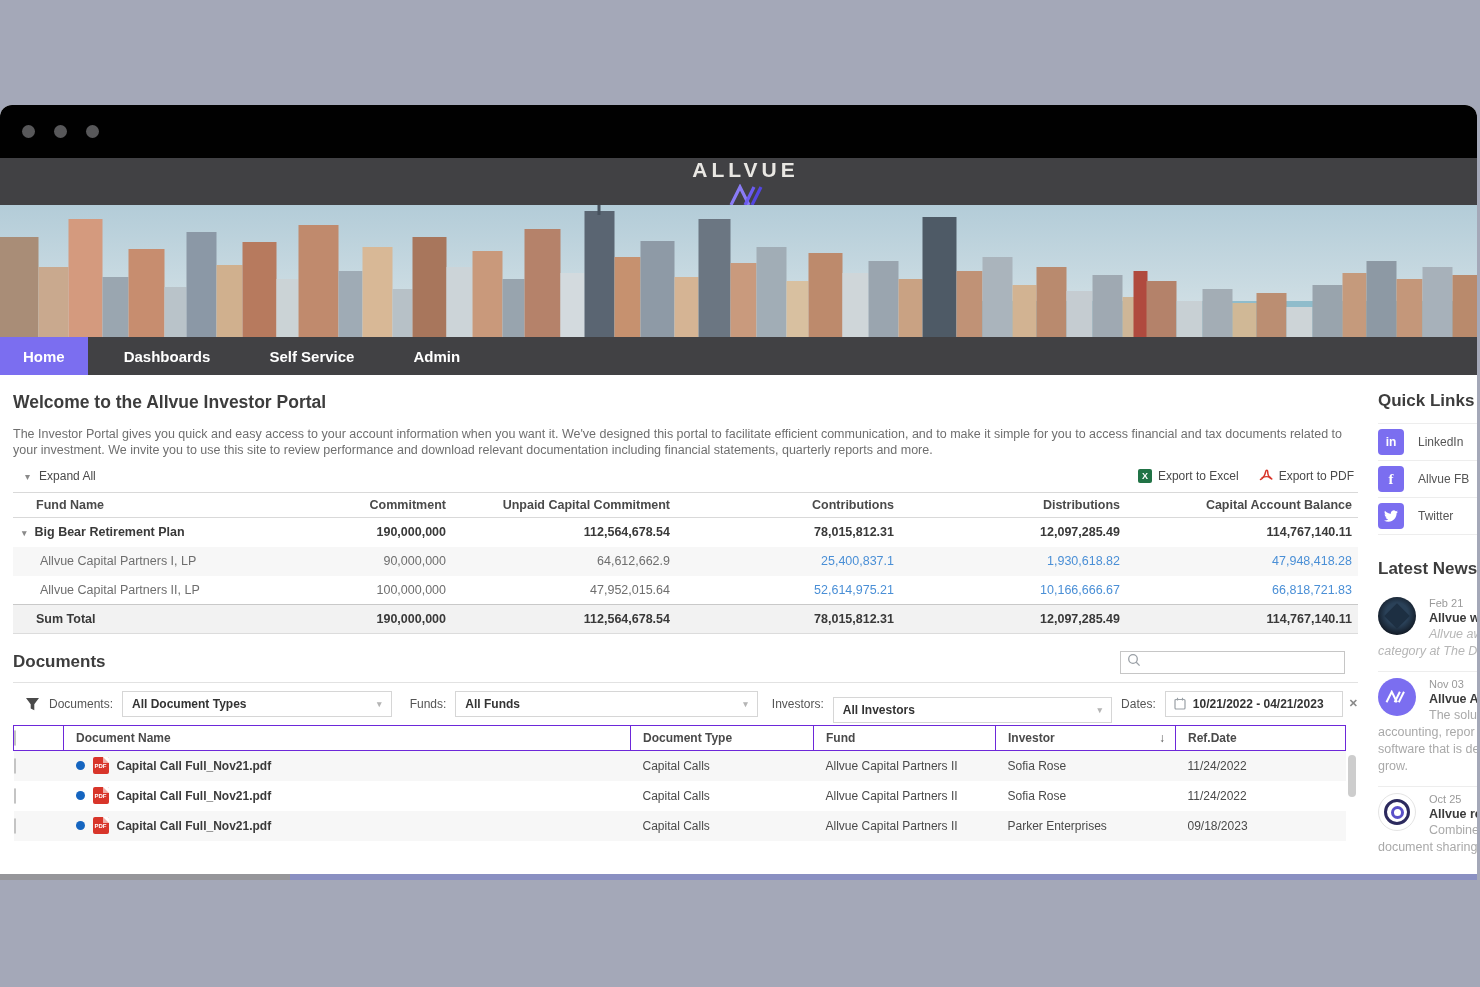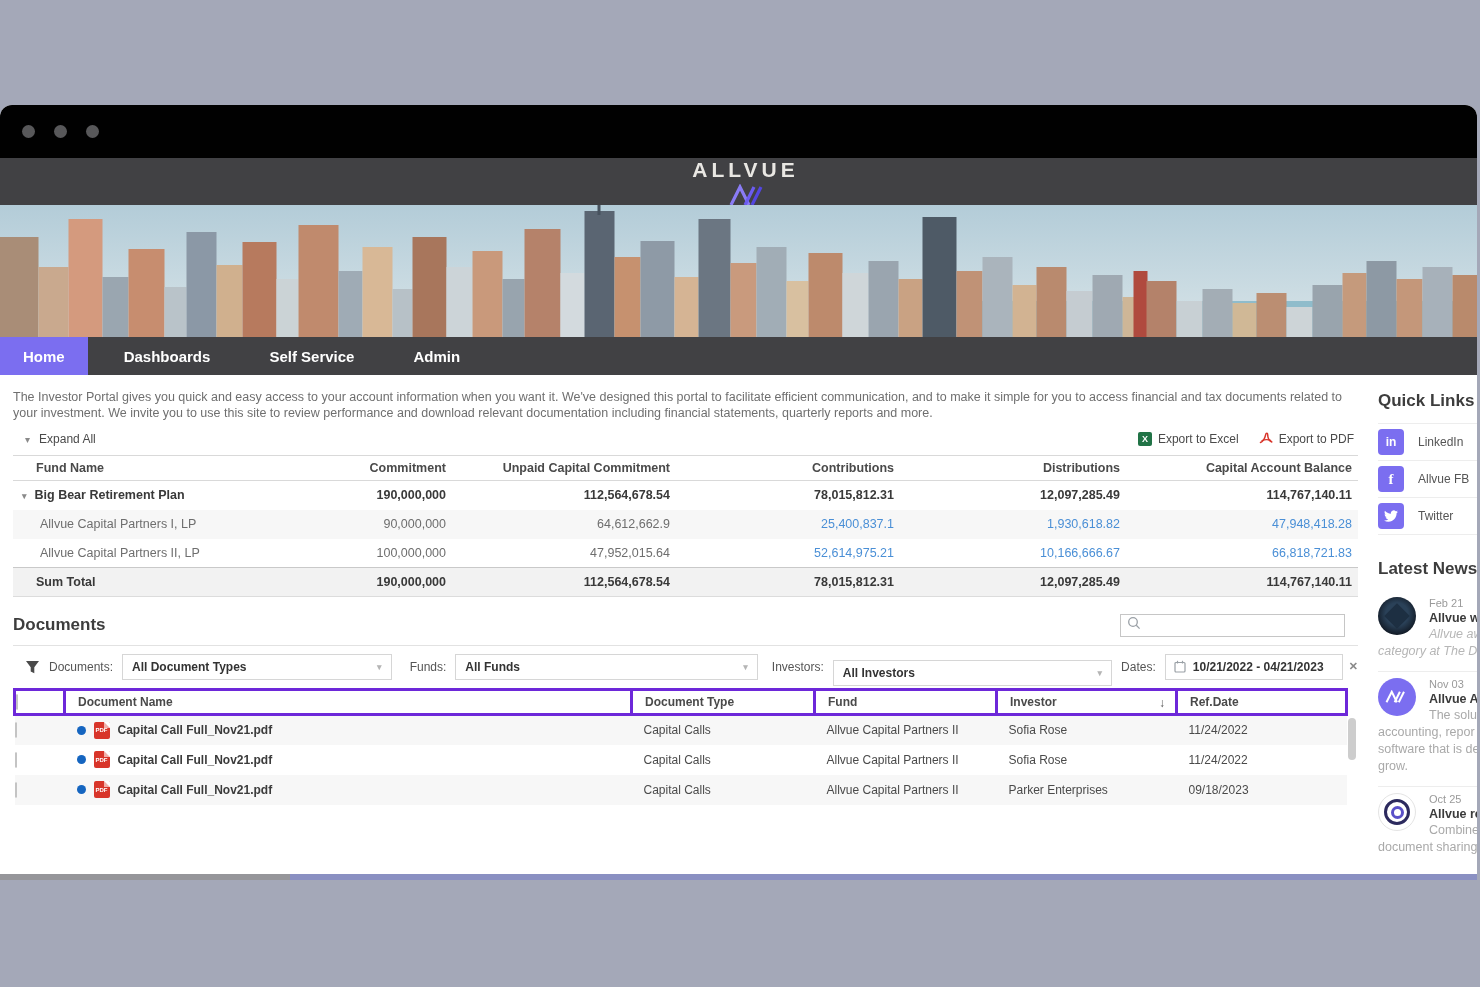--- a/index.html
+++ b/index.html
@@ -78,21 +78,21 @@
     color: #333; font-weight: 600; background: #fff; cursor: pointer; }
   .selbox .dcaret { margin-left: auto; color: #b5b5b5; font-size: 9px; }
   .w-doc { width: 278px; } .w-fund { width: 312px; } .w-inv { width: 288px; margin-top: 12px; }
   .dates-group { margin-left: auto; display: flex; align-items: center; }
   .datebox { width: 178px; border: 1px solid #d6d6d6; height: 26px; display: flex; align-items: center;
     gap: 7px; padding: 0 8px; background: #fff; }
   .dateval { font-weight: 700; color: #333; font-size: 12px; white-space: nowrap; }
   .clear-x { margin-left: 6px; color: #8a8a8a; font-size: 11px; font-weight: 700; cursor: pointer; }
   .docs-wrap { position: relative; margin-top: 8px; width: 1345px; }
   table.docs { width: 1332px; border-collapse: collapse; font-size: 12px; table-layout: fixed; }
-  table.docs th { height: 25px; border: 3px solid #6d28d9; font-weight: 600; color: #4a4a4a;
+  table.docs th { height: 25px; border: 1px solid #6d28d9; font-weight: 600; color: #4a4a4a;
     text-align: left; padding-left: 12px; position: relative; }
   table.docs td { height: 30px; color: #4a4a4a; padding-left: 12px; }
   tr.d-alt { background: #f7f7f7; }
   .namecell { display: flex; align-items: center; gap: 8px; }
   .cb { width: 15px; height: 15px; border: 1px solid #c4c4c4; border-radius: 2px; background: #fff; margin: 0 auto; cursor: pointer; }
   .bluedot { width: 9px; height: 9px; border-radius: 50%; background: #1565c0; flex: none; }
   .pdficon { width: 16px; height: 17px; background: #d8352a; border-radius: 2px; color: #fff; font-size: 6px;
     font-weight: 700; display: flex; align-items: center; justify-content: center; position: relative; flex: none; }
   .pdficon::after { content: ""; position: absolute; top: 0; right: 0; border: 3px solid #fff;
     border-left-color: #f0b0aa; border-bottom-color: #f0b0aa; border-radius: 0 2px 0 0; }
@@ -235,20 +235,21 @@
 
   <div class="navbar">
     <div class="tab active">Home</div>
     <div class="tab">Dashboards</div>
     <div class="tab">Self Service</div>
     <div class="tab">Admin</div>
   </div>
 
   <div class="content">
     <div class="main">
+      <h1 class="welcome">Welcome to the Allvue Investor Portal</h1>
       <p class="intro">The Investor Portal gives you quick and easy access to your account information when you want it. We've designed this portal to facilitate efficient communication, and to make it simple for you to access financial and tax documents related to your investment. We invite you to use this site to review performance and download relevant documentation including financial statements, quarterly reports and more.</p>
 
 
       <div class="ab-toolbar">
         <div class="expand">
           <span class="caret">▾</span>
           <span>Expand All</span>
         </div>
         <div class="exports">
           <div class="exp-btn">

